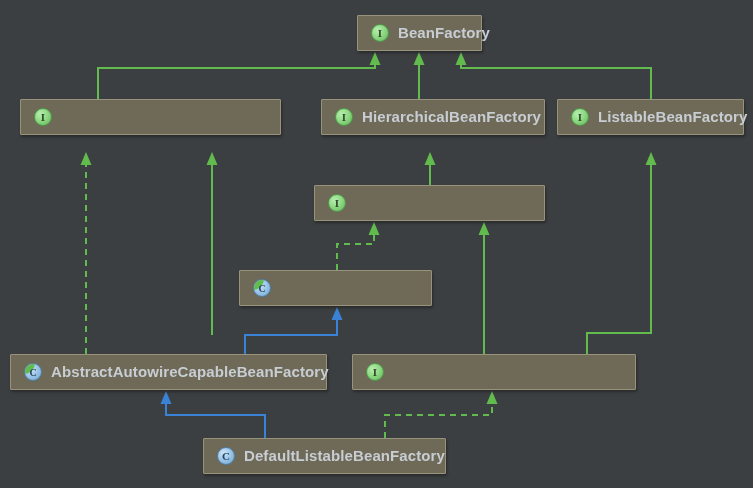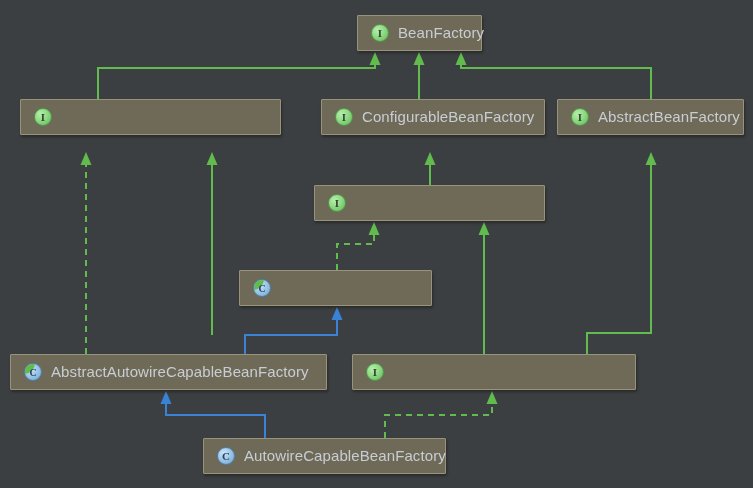--- a/index.html
+++ b/index.html
@@ -40,20 +40,21 @@
     flex: 0 0 18px;
     margin-right: 9px;
     position: relative;
   }
   .node-label {
     color: #c8cdd4;
     font-size: 15px;
     letter-spacing: 0.1px;
     white-space: nowrap;
     line-height: 18px;
+    font-weight: bold;
   }
   
   .icon-interface {
     width: 18px; height: 18px;
     border-radius: 50%;
     background: radial-gradient(circle at 35% 32%, #b6eeae 0%, #8ed882 48%, #63b45c 100%);
     border: 1px solid #4f9a4a;
     box-sizing: border-box;
     display: flex; align-items: center; justify-content: center;
     color: #2d4a2a;
@@ -143,27 +144,27 @@
       </div>
       <div class="node" style="left: 20px; top: 99px; width: 261px;">
         <div class="node-icon">
           <div class="icon-interface">I</div>
         </div>
       </div>
       <div class="node" style="left: 321px; top: 99px; width: 224px;">
         <div class="node-icon">
           <div class="icon-interface">I</div>
         </div>
-        <div class="node-label">ConfigurableBeanFactory</div>
+        <div class="node-label">HierarchicalBeanFactory</div>
       </div>
       <div class="node" style="left: 557px; top: 99px; width: 187px;">
         <div class="node-icon">
           <div class="icon-interface">I</div>
         </div>
-        <div class="node-label">AbstractBeanFactory</div>
+        <div class="node-label">ListableBeanFactory</div>
       </div>
       <div class="node" style="left: 314px; top: 185px; width: 231px;">
         <div class="node-icon">
           <div class="icon-interface">I</div>
         </div>
       </div>
       <div class="node" style="left: 239px; top: 270px; width: 193px;">
         <div class="node-icon">
           <div class="icon-abstract">
             <span>C</span>
@@ -180,17 +181,17 @@
       </div>
       <div class="node" style="left: 352px; top: 354px; width: 284px;">
         <div class="node-icon">
           <div class="icon-interface">I</div>
         </div>
       </div>
       <div class="node" style="left: 203px; top: 438px; width: 243px;">
         <div class="node-icon">
           <div class="icon-class">C</div>
         </div>
-        <div class="node-label">AutowireCapableBeanFactory</div>
+        <div class="node-label">DefaultListableBeanFactory</div>
       </div>
     </div>
 
 </div>
 
 </body></html>

